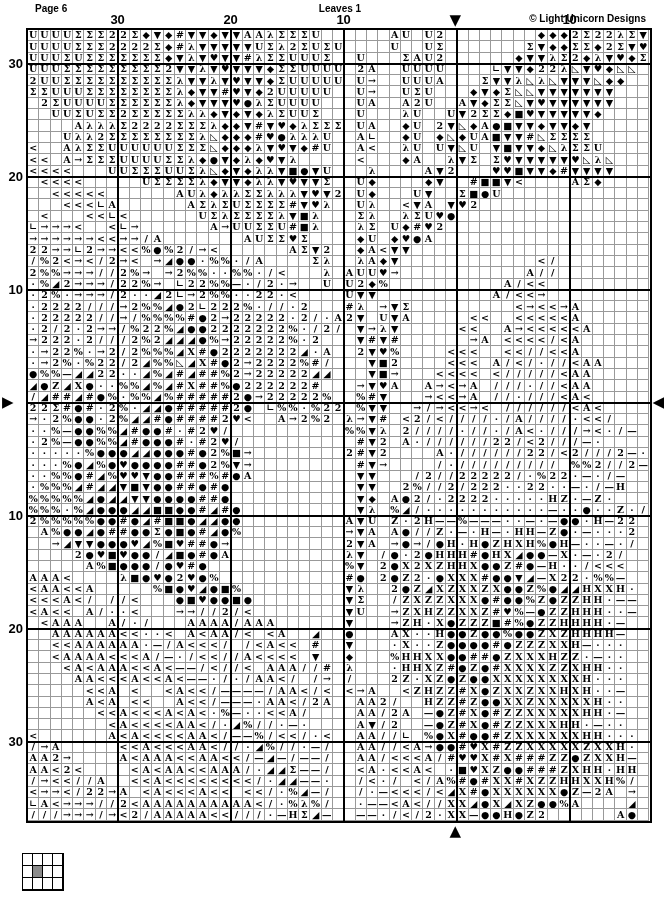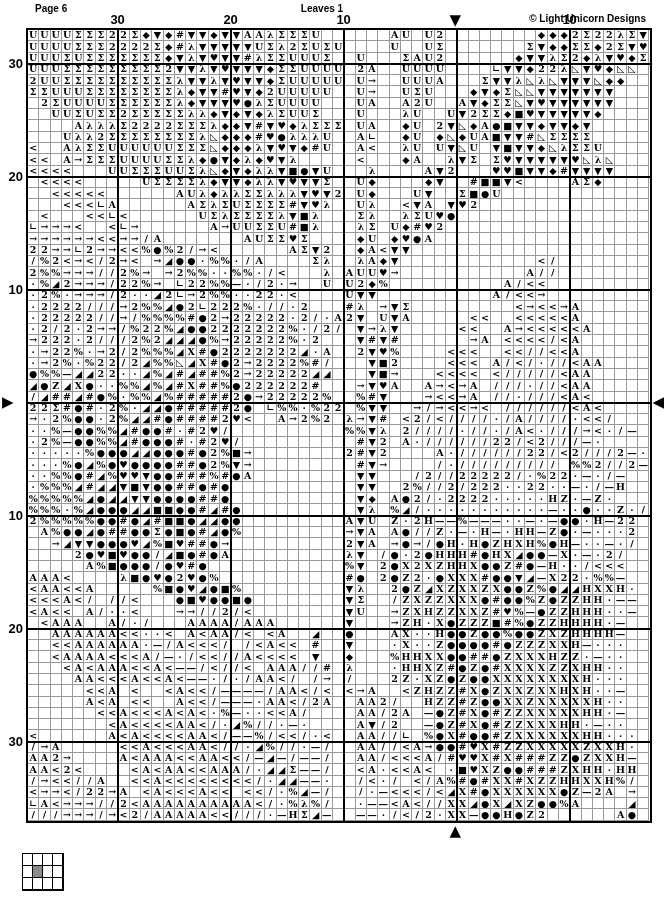--- a/index.html
+++ b/index.html
@@ -25,21 +25,21 @@
   .hline,.vline{position:absolute;background:#000;}
   .marker{position:absolute;font-size:15px;font-weight:bold;color:#000;
     font-family:"DejaVu Sans", sans-serif;line-height:1;}
   #pagemap{position:absolute;border:1.5px solid #000;display:grid;background:#fff;}
   .pm-cell{box-sizing:border-box;border-right:1px solid #000;border-bottom:1px solid #000;}
 </style>
 </head>
 <body>
 
 <div class="hdr-text" style="left:35px;top:3px;">Page 6</div>
-<div class="hdr-text" style="left:272px;top:3px;width:100px;text-align:center;">Leaves 1</div>
+<div class="hdr-text" style="left:290px;top:3px;width:100px;text-align:center;">Leaves 1</div>
 <div class="hdr-text" style="right:20px;top:13px;">© Light Unicorn Designs</div>
 
 <div id="gridwrap" style="left: 26px; top: 28px; width: 621.5px; height: 791px;">
   <div id="grid" style="grid-template-columns: repeat(55, 11.3px); grid-auto-rows: 11.3px;">
       <div class="cell">U</div>
       <div class="cell">U</div>
       <div class="cell">U</div>
       <div class="cell">U</div>
       <div class="cell">Σ</div>
       <div class="cell">Σ</div>

